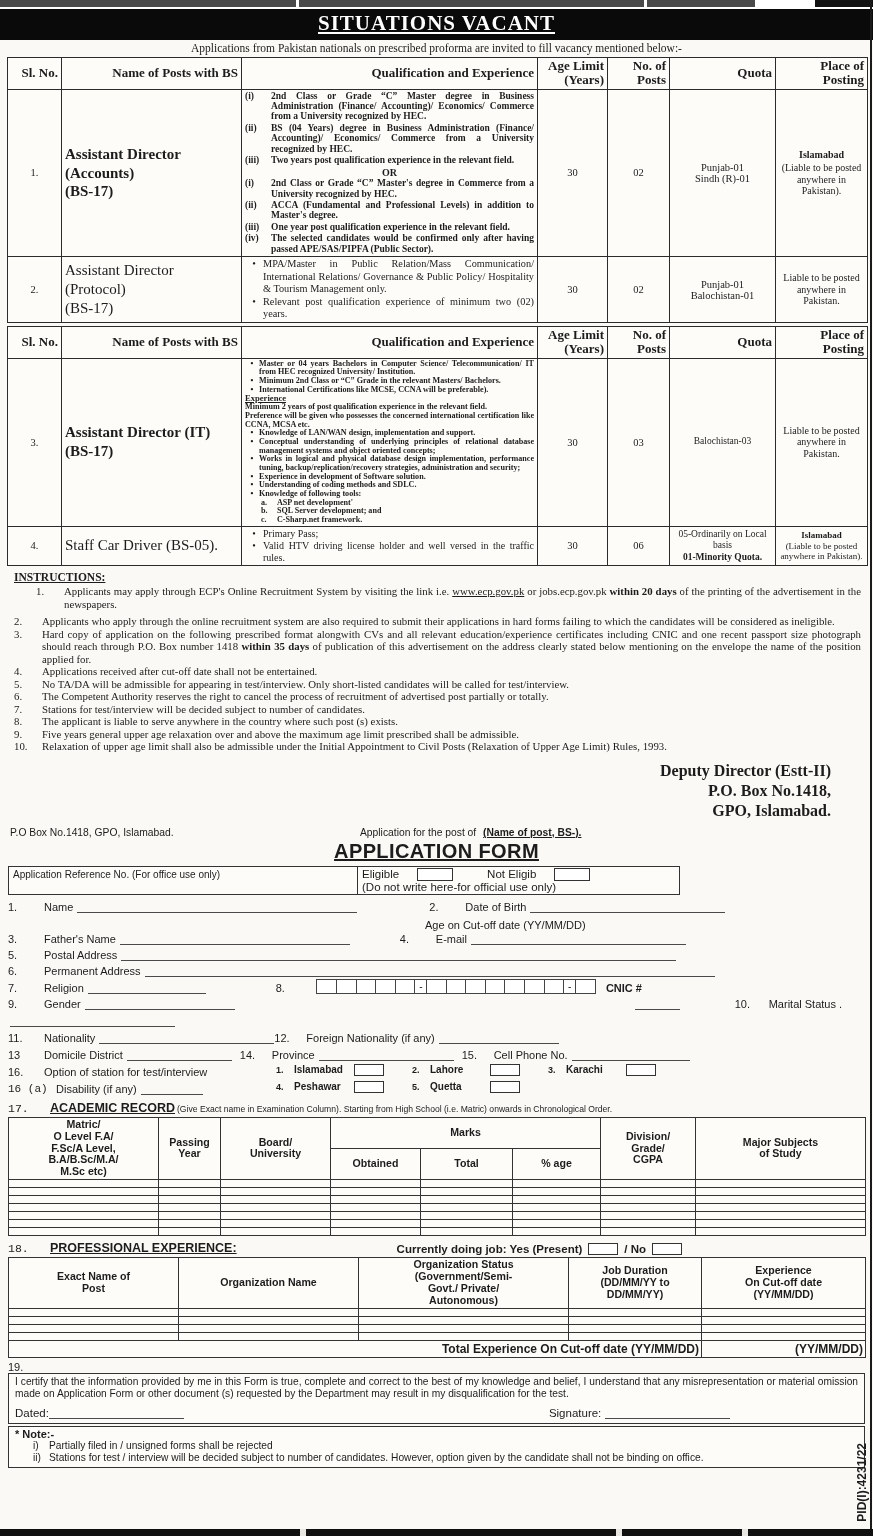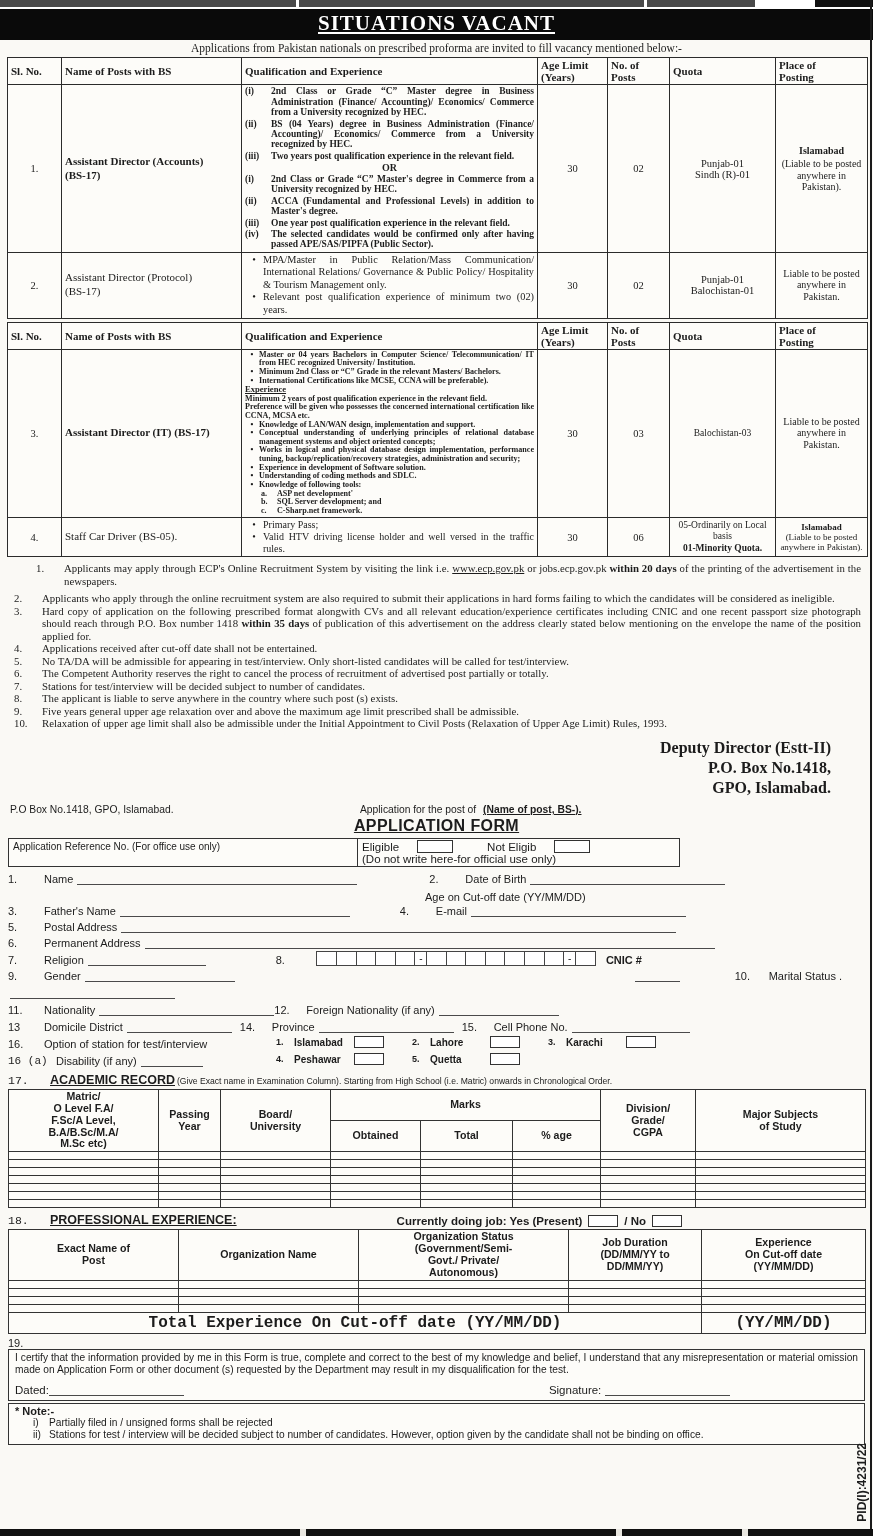--- a/index.html
+++ b/index.html
@@ -16,23 +16,23 @@
   .topstrip { height:9px; display:flex; gap:3px; background:#fff; }
   .topstrip .seg { background:#4a4a4a; height:7px; margin-top:0; }
 
   .titlebar { background:#0a0a0a; color:#fff; text-align:center; padding:2px 0 4px; }
   .titlebar span { font-size:21px; font-weight:bold; text-decoration:underline; letter-spacing:1px; }
 
   .intro { text-align:center; font-size:11.5px; padding:2px 0 3px; }
 
   table.vac { border-collapse:collapse; table-layout:fixed; width:860px; margin:0 6px 0 7px; background:#fdfcf9; }
   table.vac th, table.vac td { border:1.5px solid #2b2b2b; padding:1px 3px; vertical-align:middle; }
-  table.vac th { font-size:11px; font-weight:bold; text-align:left; line-height:1.1; }
+  table.vac th { font-size:13px; font-weight:bold; text-align:right; line-height:1.1; }
   td.c-sl { font-size:10.5px; text-align:center; }
-  td.c-name { font-size:11px; padding-left:6px; line-height:1.25; }
+  td.c-name { font-size:15px; padding-left:6px; line-height:1.25; }
   td.c-name.bold { font-weight:bold; }
   td.c-qual { vertical-align:top; padding:2px 4px; }
   td.c-mid { font-size:10.5px; text-align:center; }
   td.c-place { font-size:10px; text-align:center; line-height:1.15; }
   .place-city { font-weight:bold; display:block; margin-bottom:2px; }
 
   
   .qitem { display:flex; font-size:9.5px; line-height:1.1; font-weight:bold; text-align:justify; margin-bottom:1px;}
   .qm { flex:0 0 26px; }
   .qt { flex:1; }
@@ -65,21 +65,21 @@
 
   .signoff { text-align:right; margin:8px 42px 0 0; font-weight:bold; font-size:16px; line-height:1.25; }
 
   .addr-row { display:flex; align-items:flex-end; margin:6px 10px 0 10px; font-family:"Liberation Sans",sans-serif; font-size:10.3px; }
   .addr-left { width:350px; }
   .addr-center { }
   .addr-center .cu { font-weight:bold; text-decoration:underline; margin-left:4px; }
 
   
   .form { font-family:"Liberation Sans",sans-serif; margin:2px 8px 0 8px; }
-  .form-title { text-align:center; font-weight:bold; font-size:16px; text-decoration:underline; letter-spacing:.4px; margin:2px 0 3px; }
+  .form-title { text-align:center; font-weight:bold; font-size:20px; text-decoration:underline; letter-spacing:.4px; margin:2px 0 3px; }
   .ref-box { width:672px; border:1.6px solid #333; display:flex; background:#fdfcf9; }
   .ref-left { flex:1; font-size:10px; padding:2px 4px; }
   .ref-right { width:322px; border-left:1.6px solid #333; padding:1px 4px; font-size:11.5px; }
   .ref-right-row { display:flex; align-items:center; gap:18px; }
   .cb { display:inline-block; width:36px; height:13px; border:1.6px solid #333; background:#fff; }
   .cb.sm2 { width:30px; height:12px; }
 
   .frow { display:flex; align-items:flex-end; font-size:11px; margin-top:4px; min-height:14px; }
   .fn { flex:0 0 30px; }
   .fn.wide { flex:0 0 42px;font-family:Liberation Mono, monospace; }
@@ -95,21 +95,21 @@
   .station .st { font-size:10px; font-weight:bold; width:60px; }
 
   .sec-head { display:flex; align-items:flex-end; margin-top:6px; font-size:11.5px; }
   .sec-title { font-weight:bold; text-decoration:underline; font-size:12.5px; }
   .sec-note { font-size:8.6px; margin-left:2px; padding-bottom:1px; }
 
   table.grid { border-collapse:collapse; table-layout:fixed; width:857px; margin-top:2px; background:#fdfcf9; }
   table.grid th, table.grid td { border:1.4px solid #333; padding:1px 2px; }
   table.grid th { font-size:10.6px; font-weight:bold; text-align:center; line-height:1.12; vertical-align:middle; }
   table.grid td.empty { height:8px; }
-  .exp-foot { font-weight:bold; text-align:center; font-size:16px;font-family:Liberation Mono, monospace; }
+  .exp-foot { font-weight:bold; text-align:right; font-size:12px; }
 
   .jobline { display:flex; align-items:center; gap:6px; font-weight:bold; font-size:11.5px; margin-left:160px; }
 
   .cert-wrap { margin-top:3px; }
   .c19 { font-size:11px; }
   .cert-box { border:1.6px solid #333; padding:2px 6px 4px 6px; background:#fdfcf9; }
   .cert-text { font-size:10.2px; text-align:justify; line-height:1.22; }
   .ds-row { display:flex; align-items:flex-end; margin-top:6px; font-size:11.5px; }
   .note-box { border:1.6px solid #333; border-top-width:1px; padding:1px 6px 3px 6px; margin-top:2px; background:#fdfcf9; }
   .note-t { font-weight:bold; font-size:11px; }
@@ -337,20 +337,21 @@
     </td>
     <td class="c-place" style="font-size:9px">
       <span class="place-city" style="margin-bottom:0">Islamabad</span>
       <span>(Liable to be posted anywhere in Pakistan).</span>
     </td>
   </tr>
 </tbody>
   </table>
 
 <div class="instr">
+  <div class="instr-h">INSTRUCTIONS:</div>
   <div class="iitem indent1">
     <span class="inum">1.</span>
     <span><span>Applicants may apply through ECP's Online Recruitment System by visiting the link i.e. </span><span class="u">www.ecp.gov.pk</span><span> or jobs.ecp.gov.pk </span><span class="b">within 20 days</span><span> of the printing of the advertisement in the newspapers.</span></span>
   </div>
   <div class="iitem">
       <span class="inum">2.</span>
       <span>Applicants who apply through the online recruitment system are also required to submit their applications in hard forms failing to which the candidates will be considered as ineligible.</span>
     </div>
   <div class="iitem">
     <span class="inum">3.</span>

